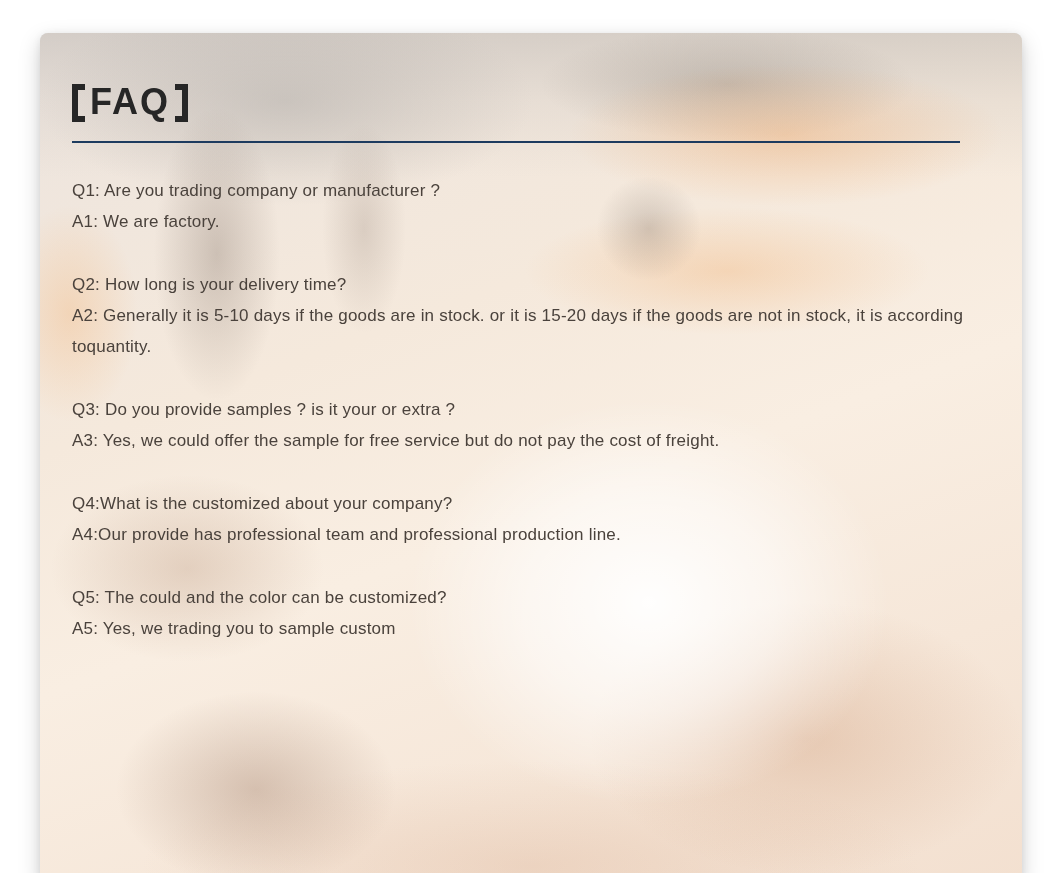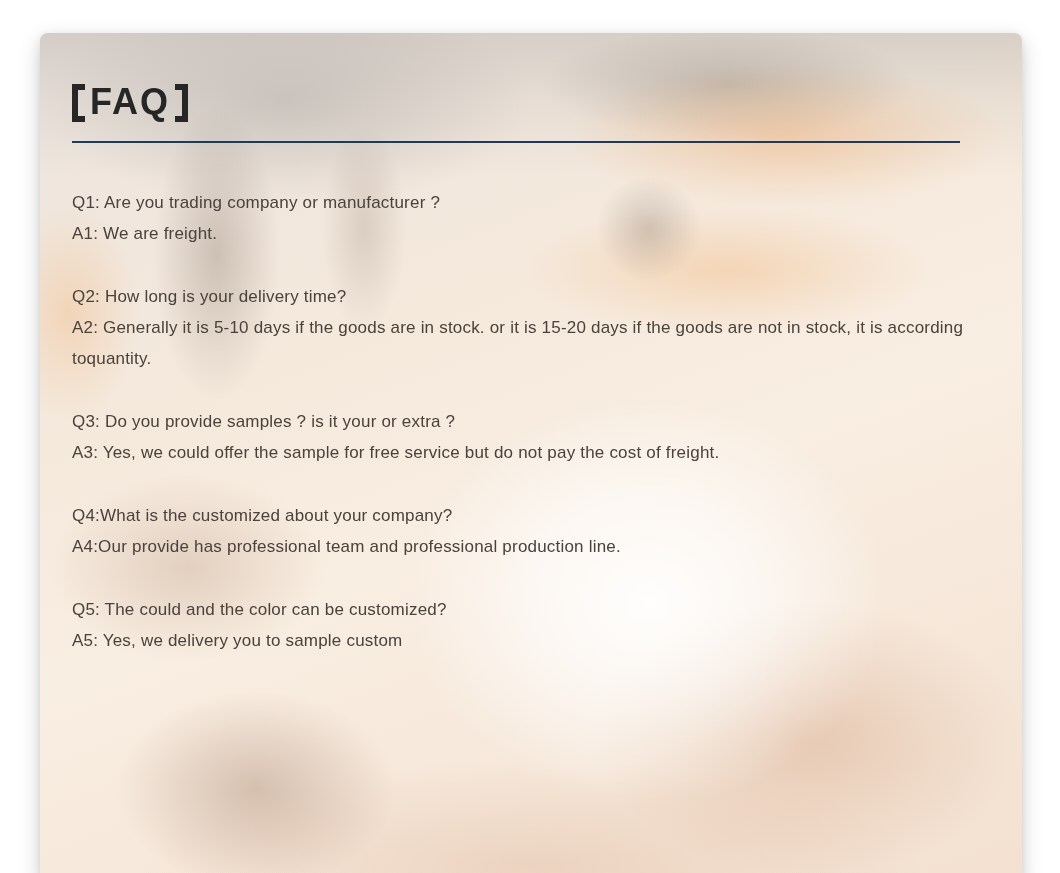--- a/index.html
+++ b/index.html
@@ -65,21 +65,21 @@
     line-height: 1;
     padding-bottom: 2px;
   }
   .divider {
     margin-top: 16px;
     width: 888px;
     height: 2px;
     background: #1d3b5f;
   }
   .faq-list {
-    margin-top: 44px;
+    margin-top: 32px;
     width: 918px;
   }
   .qa { margin-bottom: 32px; }
   .qa p {
     font-size: 17px;
     line-height: 31px;
     letter-spacing: 0.2px;
     color: #4a423c;
   }
 </style>
@@ -95,39 +95,39 @@
       <span class="title-text">FAQ</span>
       <span class="bracket right"></span>
     </div>
 
     <div class="divider"></div>
 
     <div class="faq-list">
 
       <div class="qa">
         <p>Q1: Are you trading company or manufacturer ?</p>
-        <p>A1: We are freight.</p>
+        <p>A1: We are factory.</p>
       </div>
 
       <div class="qa">
         <p>Q2: How long is your delivery time?</p>
         <p>A2: Generally it is 5-10 days if the goods are in stock. or it is 15-20 days if the goods are not in stock, it is according toquantity.</p>
       </div>
 
       <div class="qa">
         <p>Q3: Do you provide samples ? is it your or extra ?</p>
         <p>A3: Yes, we could offer the sample for free service but do not pay the cost of freight.</p>
       </div>
 
       <div class="qa">
         <p>Q4:What is the customized about your company?</p>
         <p>A4:Our provide has professional team and professional production line.</p>
       </div>
 
       <div class="qa">
         <p>Q5: The could and the color can be customized?</p>
-        <p>A5: Yes, we delivery you to sample custom</p>
+        <p>A5: Yes, we trading you to sample custom</p>
       </div>
 
 
     </div>
   </div>
 </div>
 
 </body></html>

